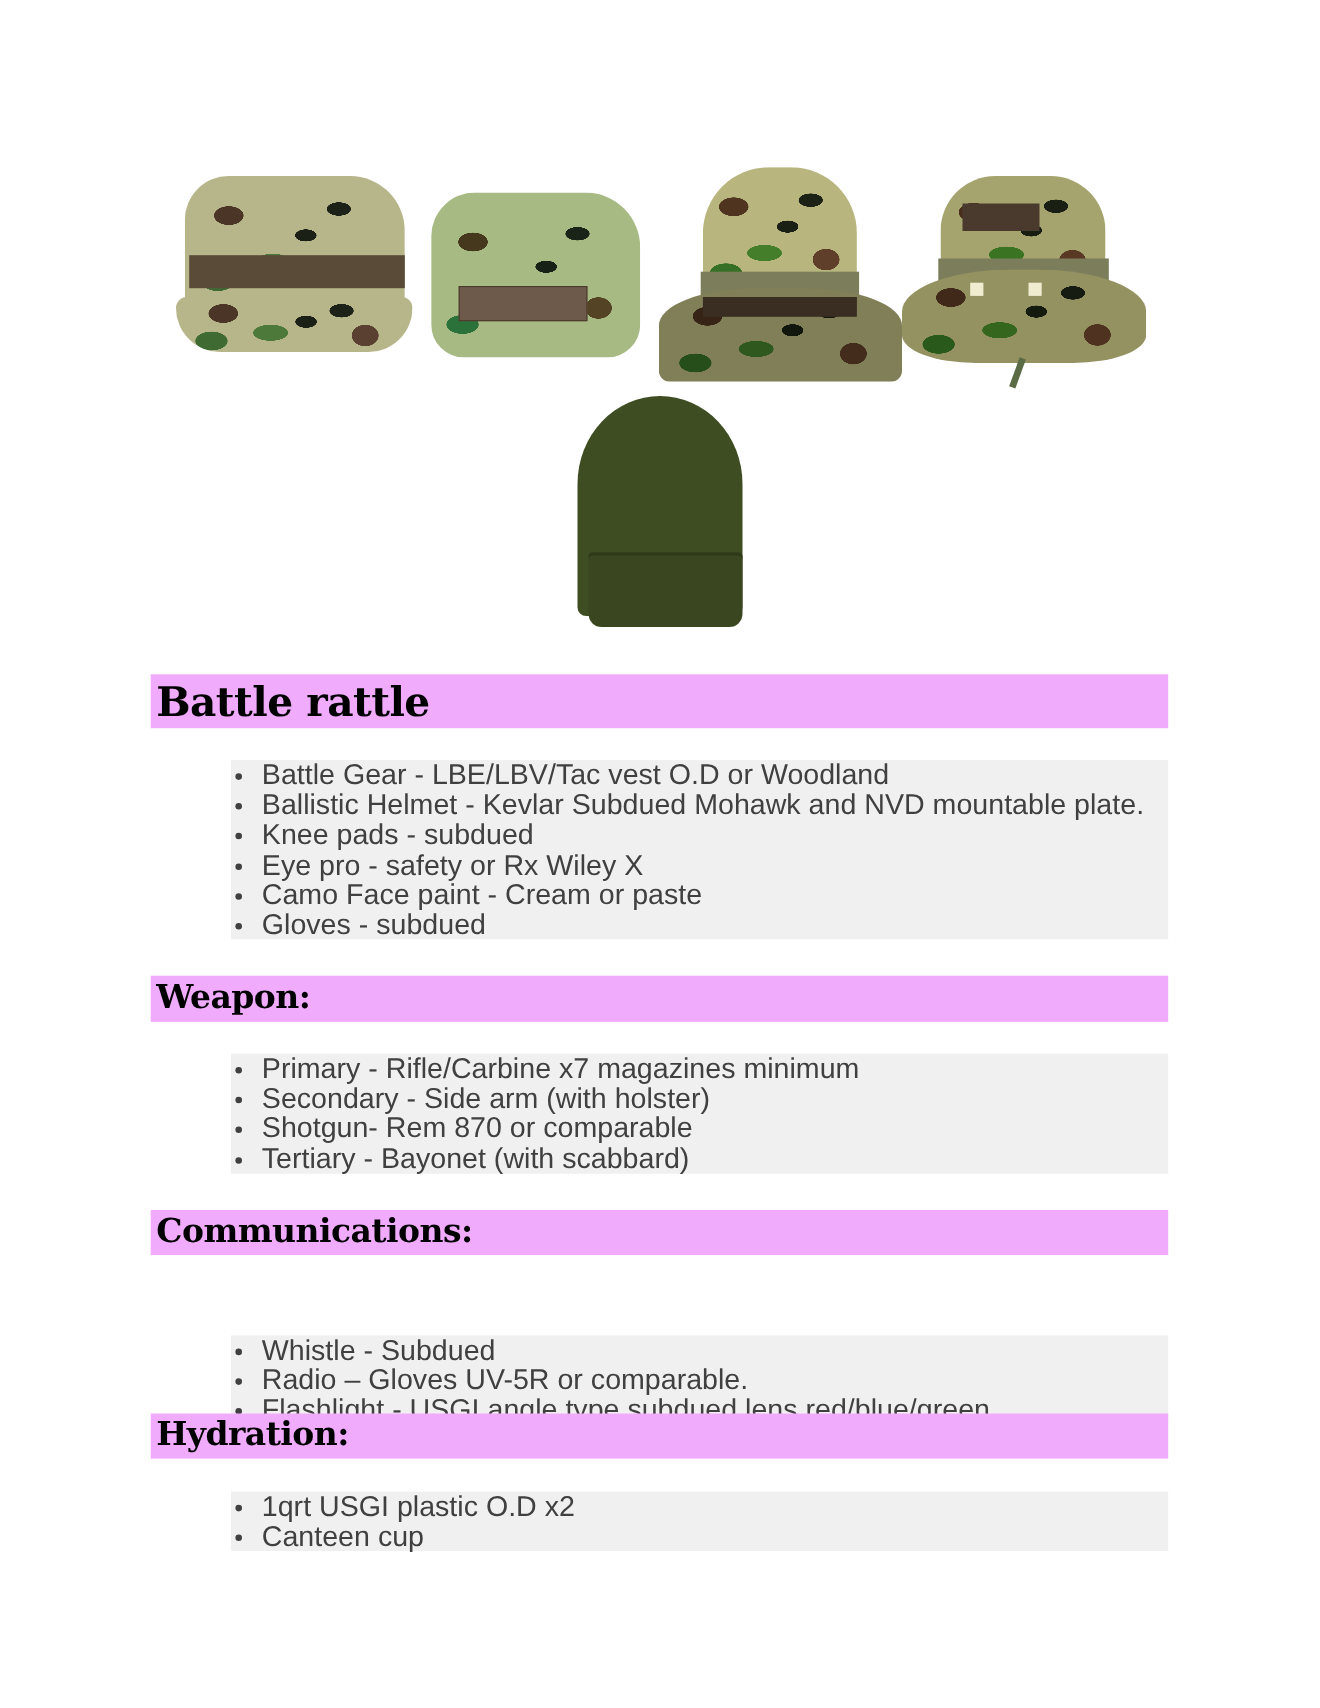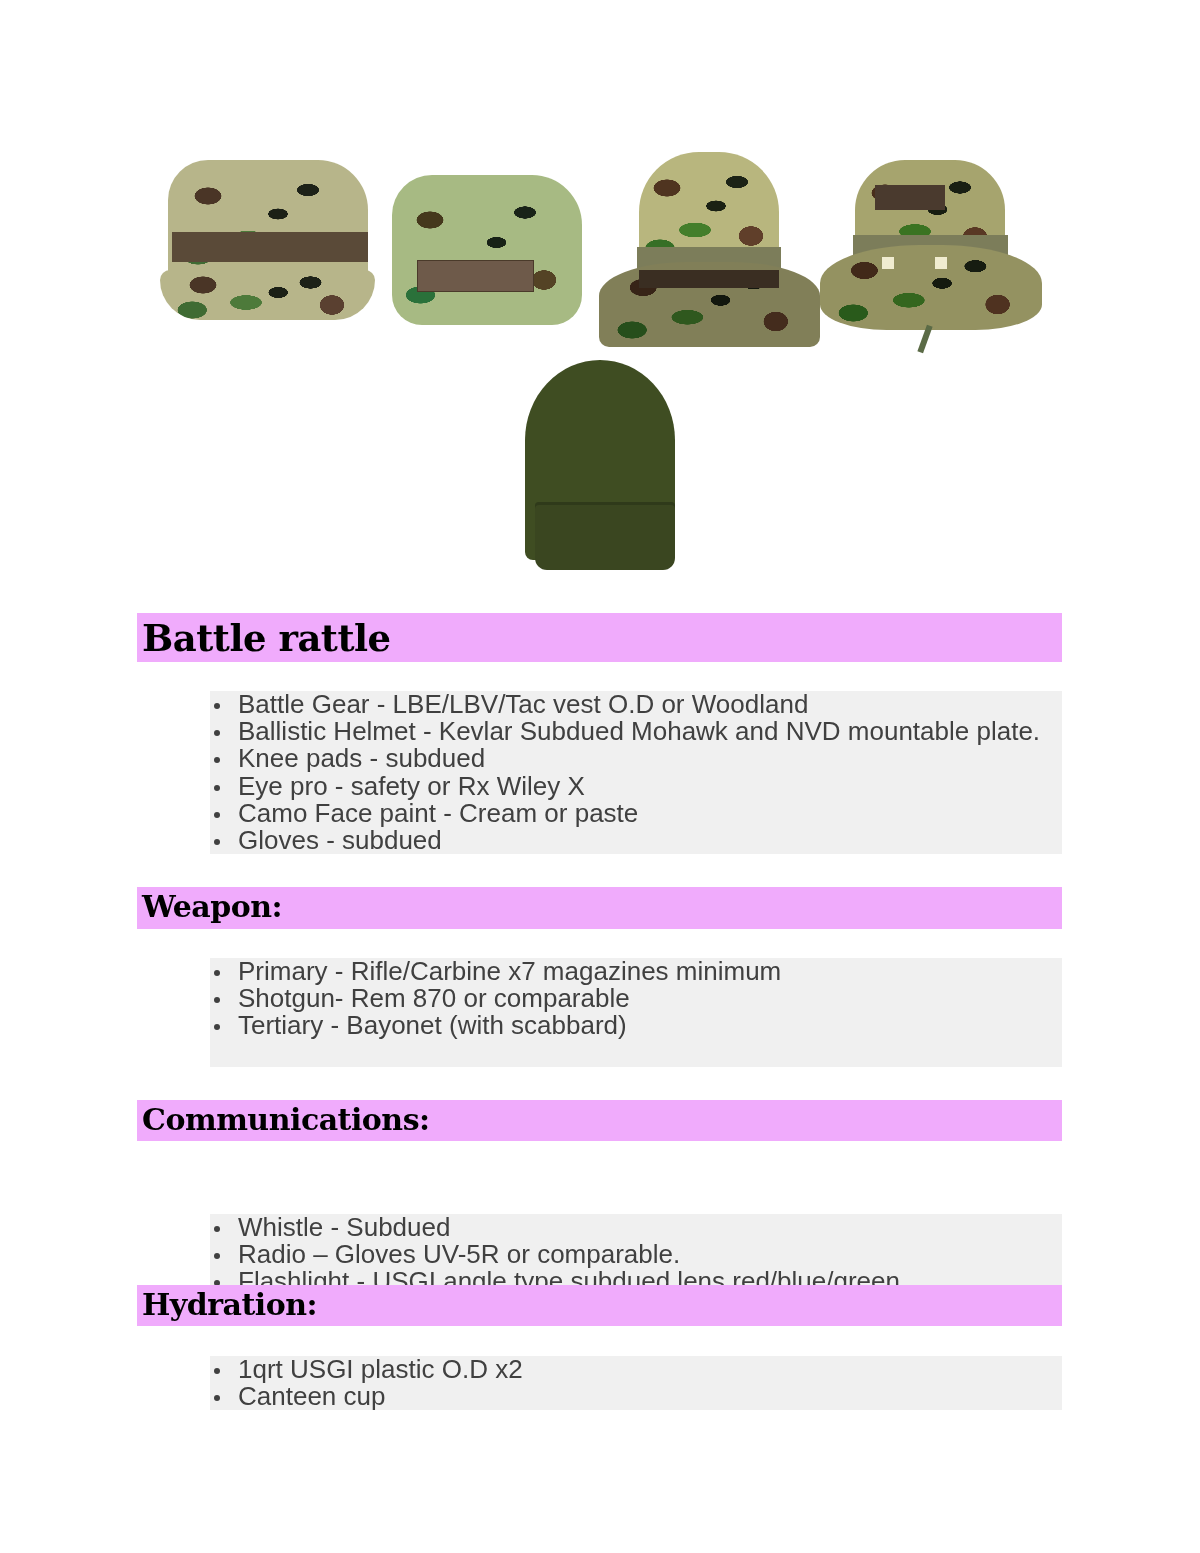--- a/index.html
+++ b/index.html
@@ -99,20 +99,21 @@
     <li><span class="bullet"></span><span>Gloves - subdued</span></li>
   </ul>
 </div>
 
 <div class="heading-box" style="top:887px; height:42px;">
   <h2>Weapon:</h2>
 </div>
 <div class="list-box" style="top:958px; height:109px;">
   <ul>
     <li><span class="bullet"></span><span>Primary - Rifle/Carbine x7 magazines minimum</span></li>
+    <li><span class="bullet"></span><span>Secondary - Side arm (with holster)</span></li>
     <li><span class="bullet"></span><span>Shotgun- Rem 870 or comparable</span></li>
     <li><span class="bullet"></span><span>Tertiary - Bayonet (with scabbard)</span></li>
   </ul>
 </div>
 
 <div class="heading-box" style="top:1100px; height:41px;">
   <h2>Communications:</h2>
 </div>
 <div class="list-box" style="top:1171px; height:81px;margin-top:43px;">
   <ul>

